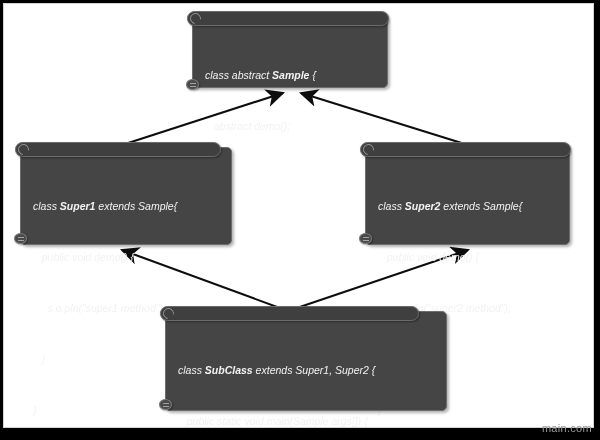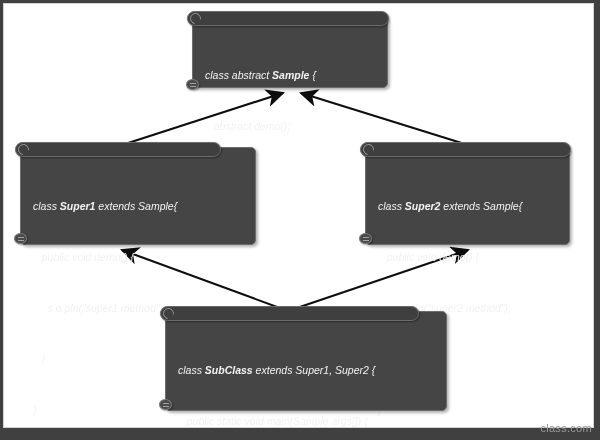--- a/index.html
+++ b/index.html
@@ -7,21 +7,21 @@
     padding: 0;
     background: #ffffff;
   }
   body {
     font-family: "Liberation Sans", sans-serif;
   }
   #canvas {
     position: relative;
     width: 600px;
     height: 440px;
-    background: #404040;
+    background: #000000;
     overflow: hidden;
   }
   
   #frame {
     position: absolute;
     left: 3px;
     top: 3px;
     width: 591px;
     height: 425px;
     border: 1px solid #d2d2d2;
@@ -110,21 +110,21 @@
   .code b {
     font-weight: bold;
     font-style: italic;
   }
 
   
   #node-sample    { left: 192px; top: 16px;  width: 196px; height: 72px; }
   #node-sample .node-bar  { width: 202px; }
   #node-sample .side-knob { top: 62px; }
 
-  #node-super1    { left: 20px;  top: 147px; width: 236px; height: 98px; text-decoration: underline; }
+  #node-super1    { left: 20px;  top: 147px; width: 212px; height: 98px; text-decoration: underline; }
   #node-super1 .node-bar  { width: 206px; }
   #node-super1 .side-knob { top: 85px; }
 
   #node-super2    { left: 365px; top: 147px; width: 205px; height: 98px; padding-left: 9px; }
   #node-super2 .node-bar  { width: 211px; }
   #node-super2 .side-knob { top: 85px; }
 
   #node-subclass  { left: 165px; top: 311px; width: 282px; height: 100px; }
   #node-subclass .node-bar  { width: 259px; }
   #node-subclass .side-knob { top: 87px; }
@@ -209,15 +209,15 @@
     <div class="side-knob"></div>
     <div class="code">
       <span class="ln"><span>class </span><b>SubClass</b><span> extends Super1, Super2 {</span></span>
       <span class="ln"><span>   public static void main(Sample args[]) {</span><b></b><span></span></span>
       
       
       
     </div>
   </div>
 
-  <div id="watermark">class.com</div>
+  <div id="watermark">main.com</div>
 
 </div>
 
 </body></html>

